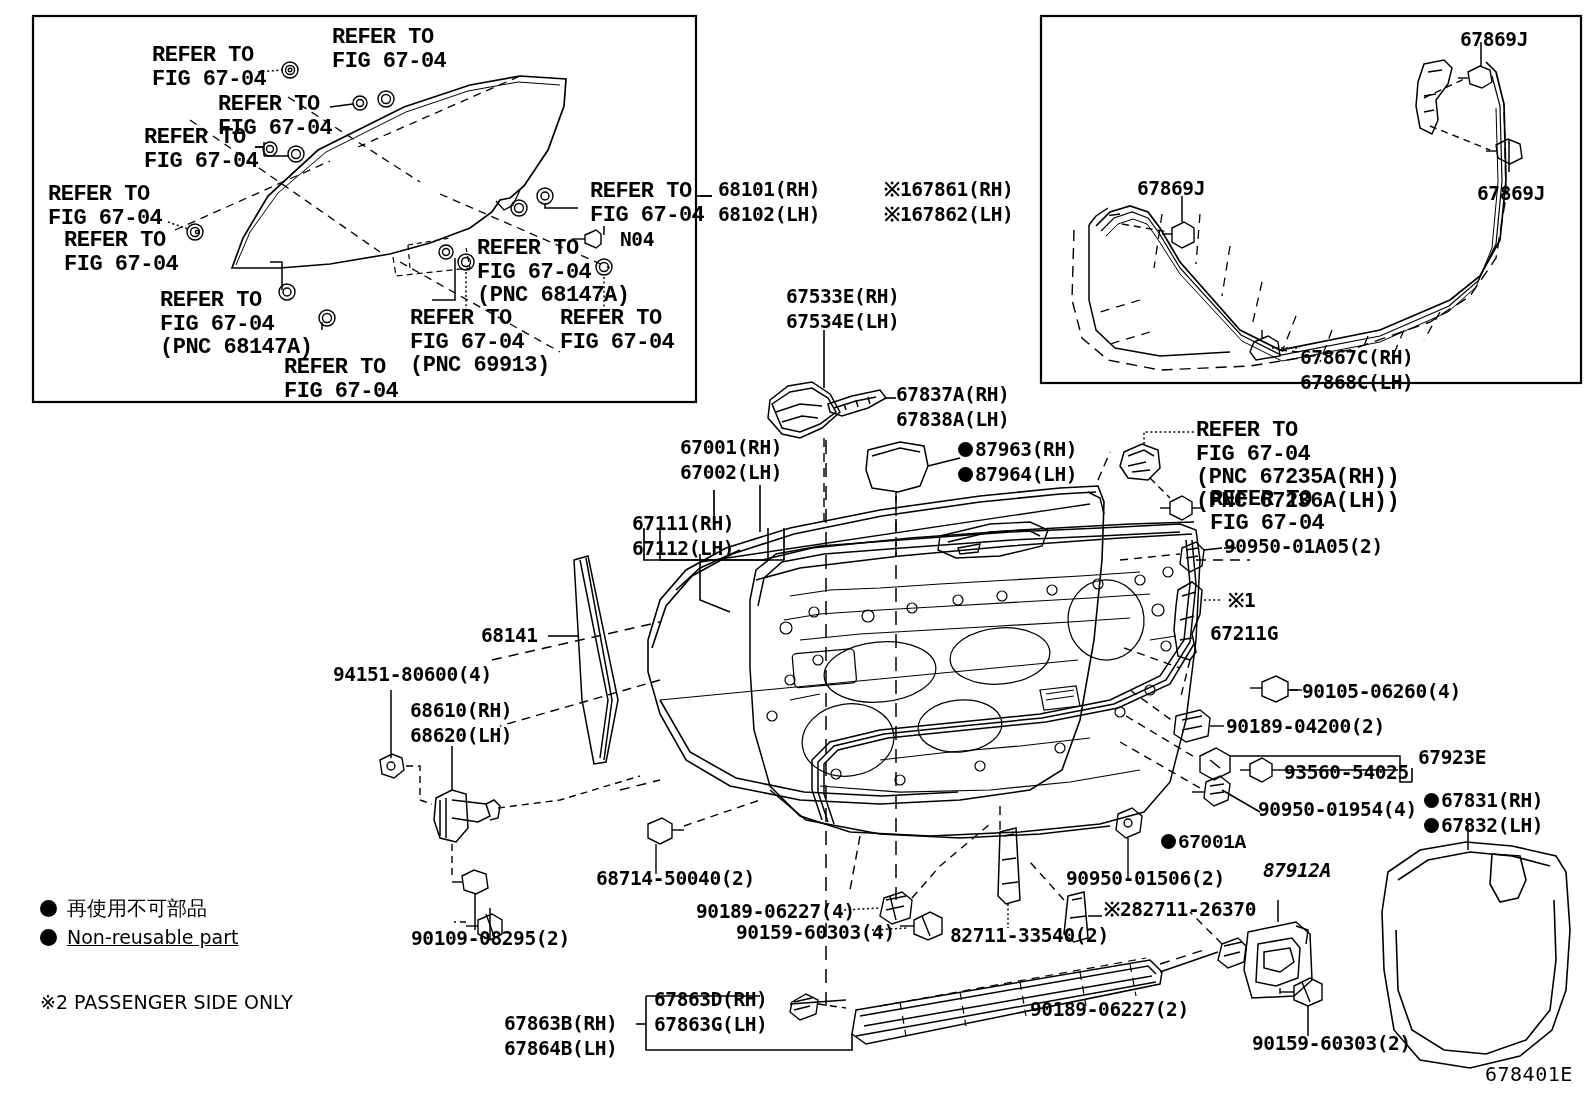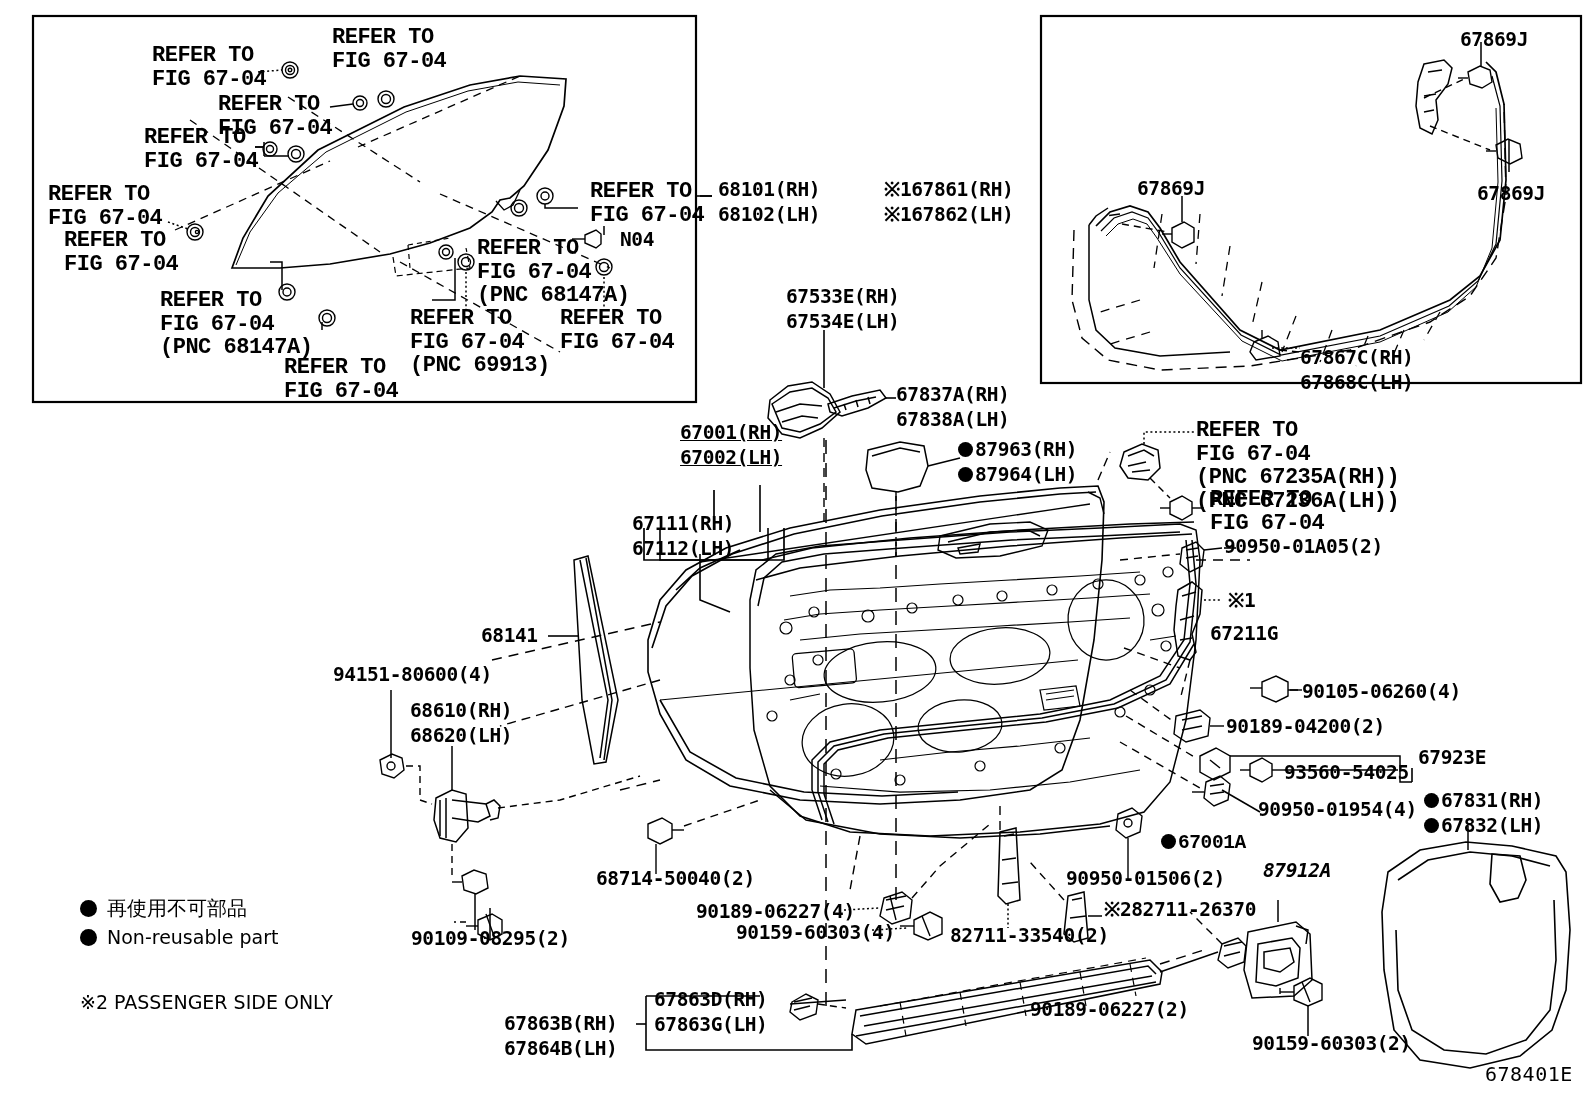--- a/index.html
+++ b/index.html
@@ -2,21 +2,21 @@
 <html><head>
 <meta charset="utf-8">
 <style>
   html,body{margin:0;padding:0;background:#ffffff;}
   body{width:1592px;height:1099px;position:relative;overflow:hidden;
        font-family:"DejaVu Sans Mono","Liberation Mono",monospace;color:#000;}
   #stage{position:absolute;left:0;top:0;width:1592px;height:1099px;}
   .lbl{position:absolute;white-space:pre;font-family:"DejaVu Sans Mono","Liberation Mono",monospace;
        font-weight:bold;font-size:19.5px;line-height:25px;letter-spacing:-0.4px;}
   .note{position:absolute;white-space:pre;font-family:"DejaVu Sans","Liberation Sans",sans-serif;
-        font-size:19px;line-height:25px;font-weight:400;letter-spacing:0px;margin-left:40px;}
+        font-size:19px;line-height:25px;font-weight:400;letter-spacing:0px;}
   .note.jp{font-size:20px;}
   .refer{position:absolute;white-space:pre;font-family:Liberation Mono, monospace;
          font-weight:bold;font-size:22px;line-height:23.5px;letter-spacing:-0.5px;}
   .bullet{display:inline-block;width:15px;height:15px;border-radius:50%;
           background:#000;vertical-align:-1px;margin-right:2px;}
   .legend-bullet{display:inline-block;width:17px;height:17px;border-radius:50%;
           background:#000;vertical-align:-2px;margin-right:10px;}
   .code{position:absolute;white-space:pre;font-family:"DejaVu Sans Mono","Liberation Mono",monospace;
         font-weight:normal;font-size:20px;letter-spacing:0.5px;}
   svg{position:absolute;left:0;top:0;}
@@ -543,21 +543,21 @@
 67868C(LH)</div>
 
   <div class="lbl" style="left:786px;top:284px;">67533E(RH)
 67534E(LH)</div>
   <div class="lbl" style="left:896px;top:382px;">67837A(RH)
 67838A(LH)</div>
 
   <div class="lbl" style="left:958px;top:437px;"><span class="bullet"></span><span>87963(RH)</span></div>
   <div class="lbl" style="left:958px;top:462px;"><span class="bullet"></span><span>87964(LH)</span></div>
 
-  <div class="lbl" style="left:680px;top:420px;text-decoration:underline;">67001(RH)
+  <div class="lbl" style="left:680px;top:435px;">67001(RH)
 67002(LH)</div>
   <div class="lbl" style="left:632px;top:511px;">67111(RH)
 67112(LH)</div>
   <div class="lbl" style="left:481px;top:623px;">68141</div>
   <div class="lbl" style="left:333px;top:662px;">94151-80600(4)</div>
   <div class="lbl" style="left:410px;top:698px;">68610(RH)
 68620(LH)</div>
   <div class="lbl" style="left:411px;top:926px;">90109-08295(2)</div>
 
   <div class="lbl" style="left:596px;top:866px;text-align:right;">68714-50040(2)</div>
@@ -583,18 +583,18 @@
   <div class="lbl" style="left:1424px;top:813px;"><span class="bullet"></span><span>67832(LH)</span></div>
 
   <div class="lbl" style="left:504px;top:1011px;">67863B(RH)
 67864B(LH)</div>
   <div class="lbl" style="left:654px;top:987px;">67863D(RH)
 67863G(LH)</div>
   <div class="lbl" style="left:1030px;top:997px;">90189-06227(2)</div>
   <div class="lbl" style="left:1252px;top:1031px;">90159-60303(2)</div>
 
   <div class="note jp" style="left:40px;top:896px;"><span class="legend-bullet"></span><span>再使用不可部品</span></div>
-  <div class="note" style="left:40px;top:925px;"><span class="legend-bullet"></span><span>Non-reusable part</span></div>
+  <div class="note" style="left:40px;top:925px;text-decoration:underline;"><span class="legend-bullet"></span><span>Non-reusable part</span></div>
   <div class="note" style="left:40px;top:990px;">※2 PASSENGER SIDE ONLY</div>
 
   <div class="code" style="left:1485px;top:1062px;">678401E</div>
 
 </div>
 
 </body></html>

